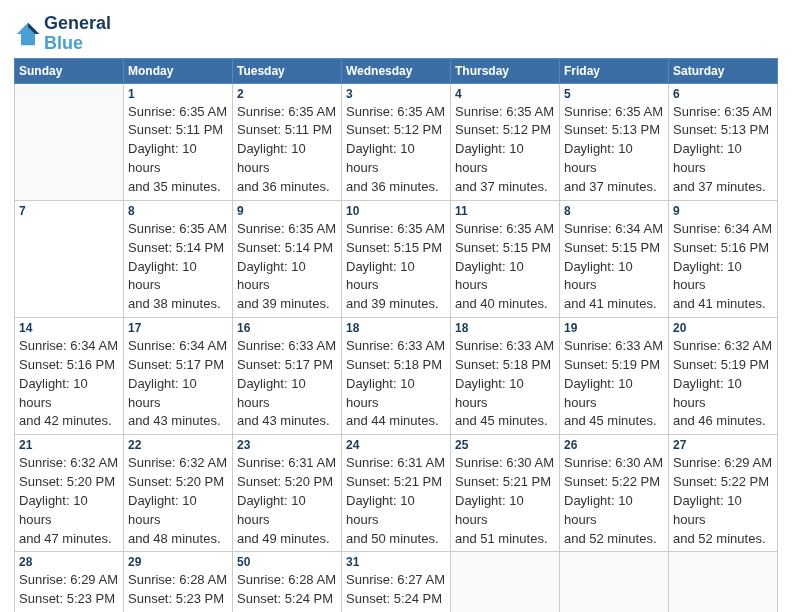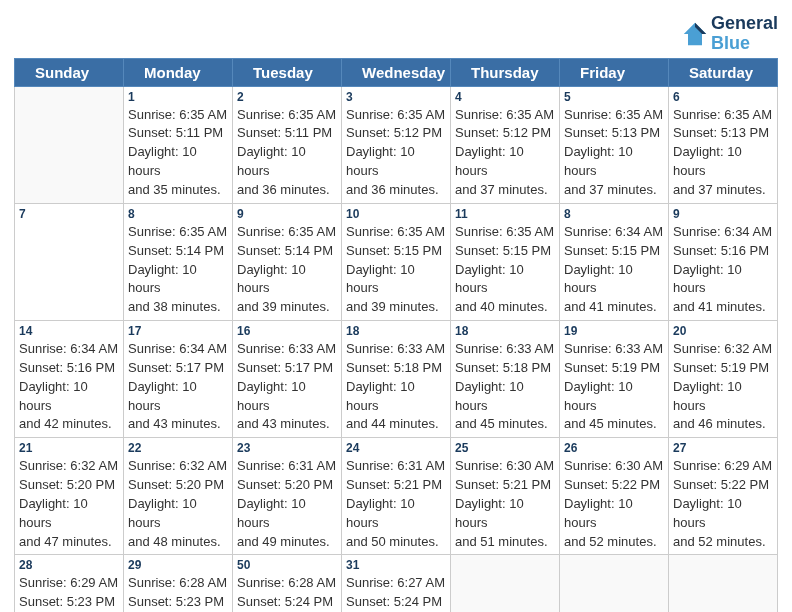--- a/index.html
+++ b/index.html
@@ -9,21 +9,20 @@
       font-family: Arial, sans-serif;
       background: #fff;
       overflow: hidden;
     }
     .page {
       width: 792px;
       height: 612px;
       padding: 10px 14px 10px 14px;
       display: flex;
       flex-direction: column;
-      align-items: flex-end;
     }
     .header {
       display: flex;
       align-items: flex-start;
       justify-content: space-between;
       margin-bottom: 4px;
     }
     .logo {
       display: flex;
       align-items: center;
@@ -60,23 +59,23 @@
     .calendar {
       flex: 1;
       border: 1px solid #ccc;
       border-collapse: collapse;
       width: 100%;
       table-layout: fixed;
     }
     .calendar th {
       background-color: #3a6ea5;
       color: #fff;
-      font-size: 15px;
+      font-size: 12px;
       font-weight: bold;
-      padding: 5px 20px;
+      padding: 5px 4px;
       border: 1px solid #5588bb;
       text-align: left;
     }
     .calendar td {
       border: 1px solid #ccc;
       vertical-align: top;
       padding: 3px 4px;
       font-size: 9.5px;
       color: #333;
       height: 88px;

